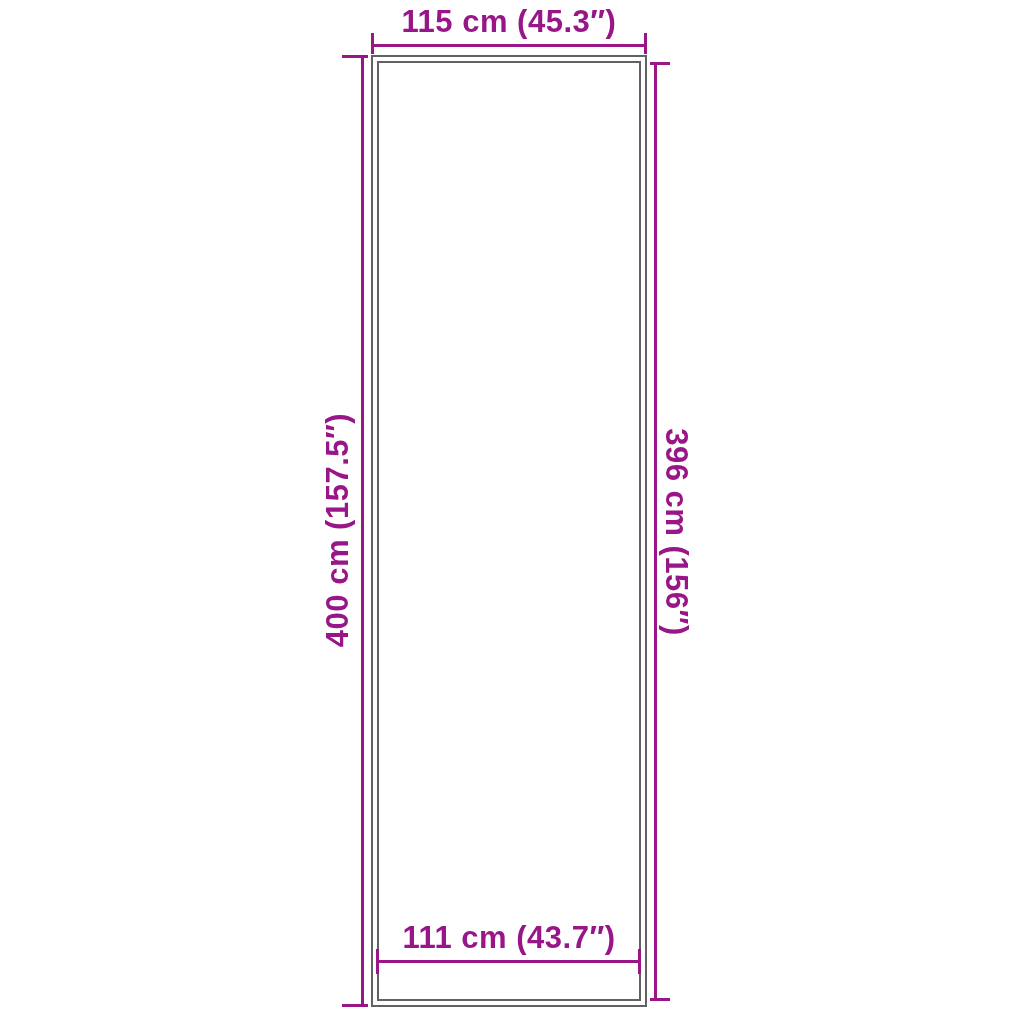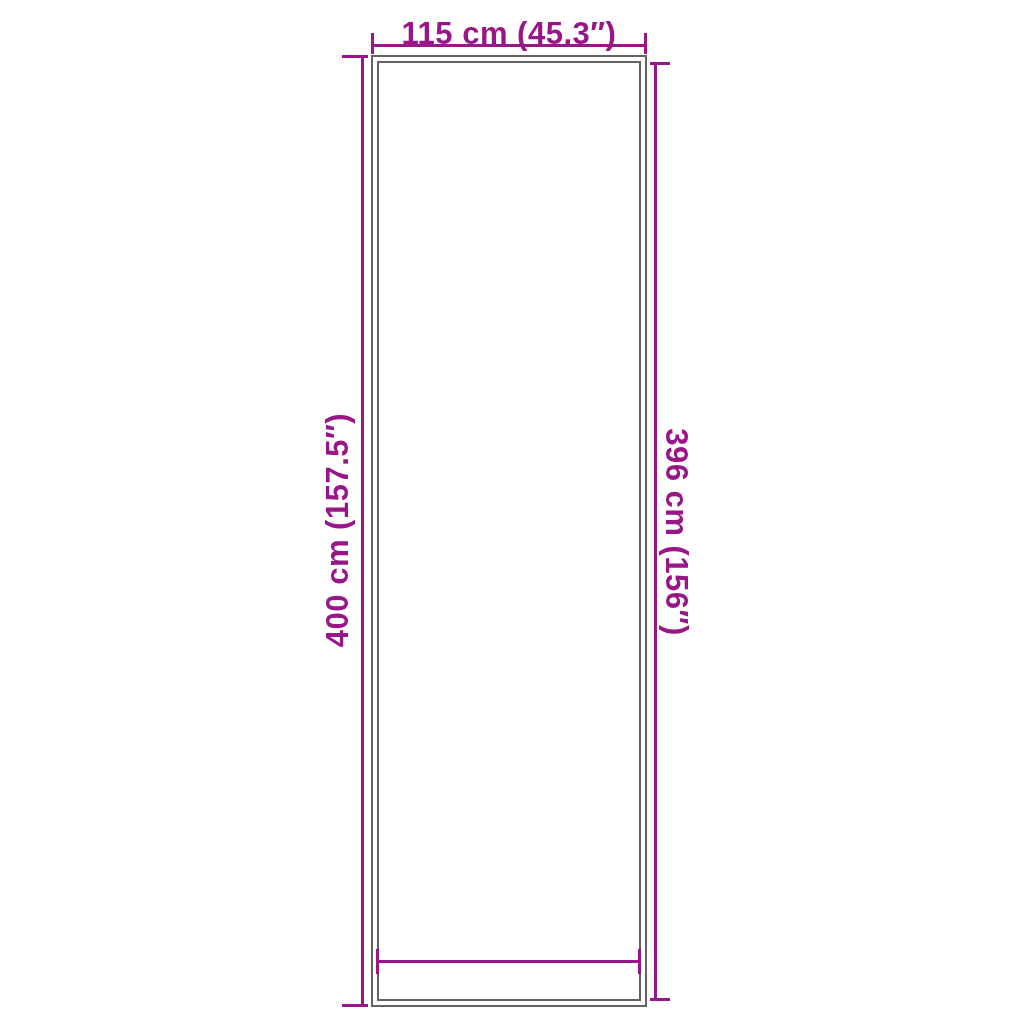--- a/index.html
+++ b/index.html
@@ -43,21 +43,21 @@
     font-weight:bold;
     letter-spacing:.5px;
     text-align:center;
     white-space:nowrap;
     line-height:40px;
   }
   
   .top-line{left:372px; top:44px; width:274px; height:3px;}
   .top-tick-l{left:371px; top:33px; width:3px; height:21px;}
   .top-tick-r{left:644px; top:33px; width:3px; height:21px;}
-  .top-label{left:359px; top:14px; width:300px;}
+  .top-label{left:359px; top:2px; width:300px;}
   
   .bottom-line{left:376px; top:960px; width:265px; height:3px;}
   .bottom-tick-l{left:376px; top:949px; width:3px; height:25px;}
   .bottom-tick-r{left:638px; top:949px; width:3px; height:25px;}
   .bottom-label{left:359px; top:918px; width:300px;}
   
   .left-line{left:361px; top:57px; width:3px; height:950px;}
   .left-tick-t{left:342px; top:55px; width:26px; height:3px;}
   .left-tick-b{left:342px; top:1004px; width:26px; height:3px;}
   .left-label{
@@ -85,20 +85,21 @@
   </div>
 
   <div class="dim top-line"></div>
   <div class="dim top-tick-l"></div>
   <div class="dim top-tick-r"></div>
   <div class="dim-label top-label">115 cm (45.3″)</div>
 
   <div class="dim bottom-line"></div>
   <div class="dim bottom-tick-l"></div>
   <div class="dim bottom-tick-r"></div>
+  <div class="dim-label bottom-label">111 cm (43.7″)</div>
 
   <div class="dim left-line"></div>
   <div class="dim left-tick-t"></div>
   <div class="dim left-tick-b"></div>
   <div class="dim-label left-label">400 cm (157.5″)</div>
 
   <div class="dim right-line"></div>
   <div class="dim right-tick-t"></div>
   <div class="dim right-tick-b"></div>
   <div class="dim-label right-label">396 cm (156″)</div>

